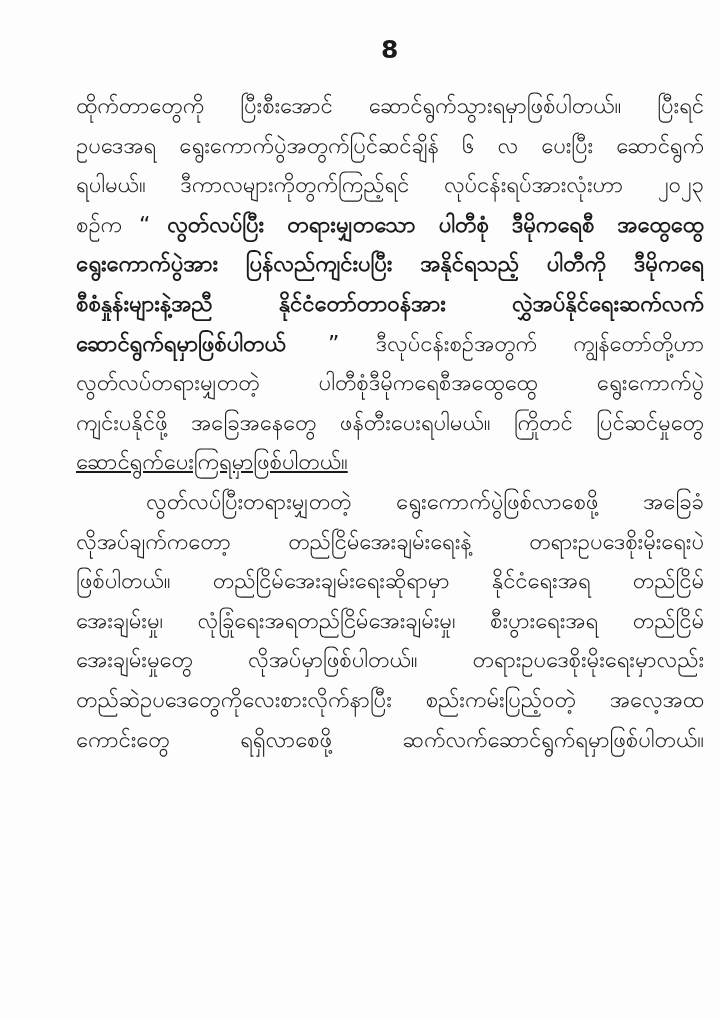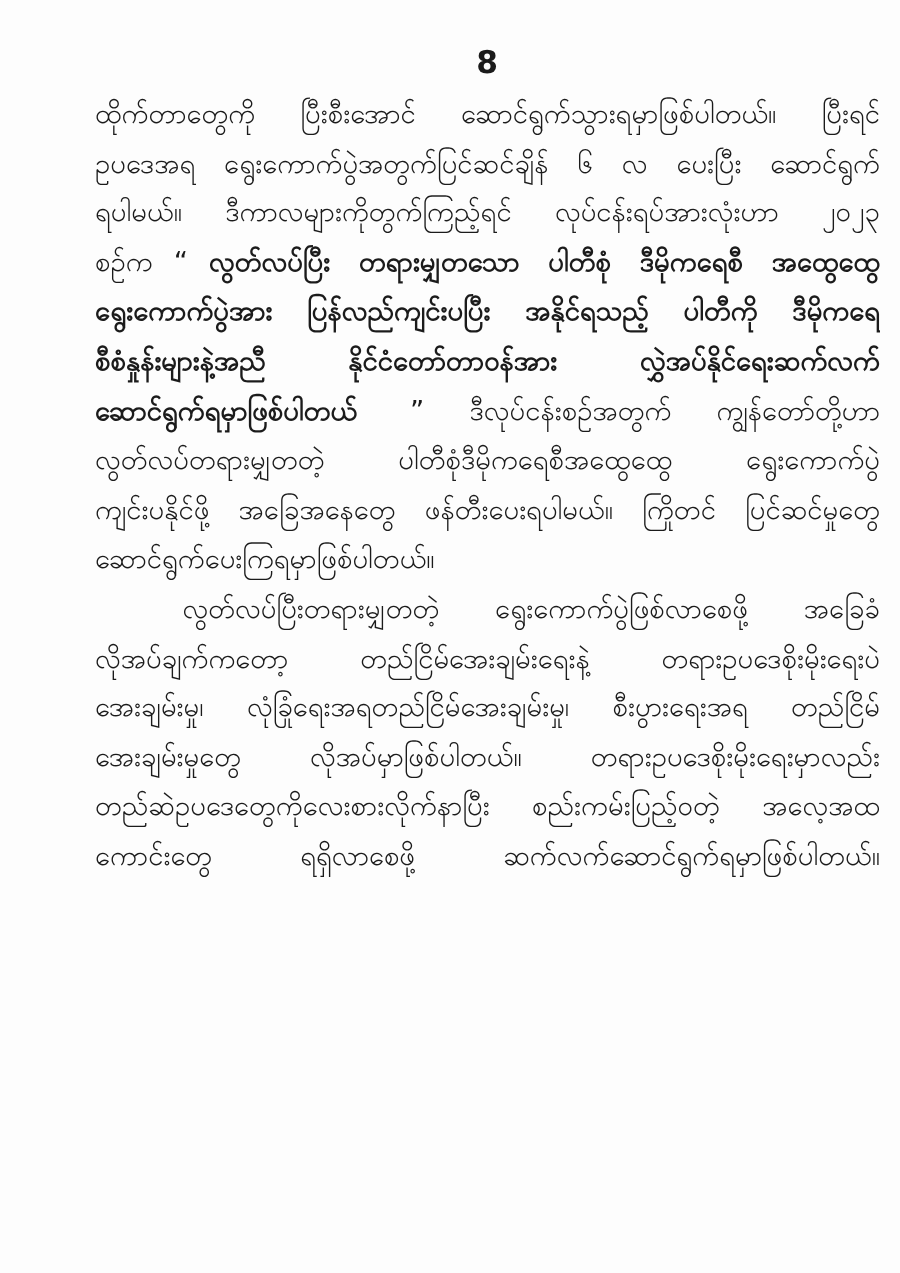--- a/index.html
+++ b/index.html
@@ -23,35 +23,36 @@
     left: 76px;
     width: 628px;
     text-align: center;
     font-size: 25px;
     font-weight: 700;
     line-height: 32px;
     letter-spacing: 0.5px;
   }
   .body-text {
     position: absolute;
-    top: 72px;
+    top: 86px;
     left: 76px;
     width: 628px;
     font-size: 22px;
     line-height: 39.6px;
   }
   .line {
     height: 39.6px;
     overflow: hidden;
     text-align: justify;
     text-align-last: justify;
     white-space: normal;
   }
   .line.para-end {
     text-align-last: left;
+    text-decoration: underline;
   }
   .line.indent {
     text-indent: 70px;
   }
   .b {
     font-weight: 700;
     font-family: Liberation Mono, monospace;
   }
 </style>
 </head>
@@ -67,19 +68,20 @@
     <div class="line"><span>ရပါမယ်။ ဒီကာလများကိုတွက်ကြည့်ရင် လုပ်ငန်းရပ်အားလုံးဟာ ၂၀၂၃</span><span class="b"></span><span></span></div>
     <div class="line"><span>စဉ်က “ </span><span class="b">လွတ်လပ်ပြီး တရားမျှတသော ပါတီစုံ ဒီမိုကရေစီ အထွေထွေ</span><span></span></div>
     <div class="line"><span></span><span class="b">ရွေးကောက်ပွဲအား ပြန်လည်ကျင်းပပြီး အနိုင်ရသည့် ပါတီကို ဒီမိုကရေ</span><span></span></div>
     <div class="line"><span></span><span class="b">စီစံနှုန်းများနဲ့အညီ နိုင်ငံတော်တာဝန်အား လွှဲအပ်နိုင်ရေးဆက်လက်</span><span></span></div>
     <div class="line"><span></span><span class="b">ဆောင်ရွက်ရမှာဖြစ်ပါတယ် </span><span>” ဒီလုပ်ငန်းစဉ်အတွက် ကျွန်တော်တို့ဟာ</span></div>
     <div class="line"><span>လွတ်လပ်တရားမျှတတဲ့ ပါတီစုံဒီမိုကရေစီအထွေထွေ ရွေးကောက်ပွဲ</span><span class="b"></span><span></span></div>
     <div class="line"><span>ကျင်းပနိုင်ဖို့ အခြေအနေတွေ ဖန်တီးပေးရပါမယ်။ ကြိုတင် ပြင်ဆင်မှုတွေ</span><span class="b"></span><span></span></div>
     <div class="line para-end"><span>ဆောင်ရွက်ပေးကြရမှာဖြစ်ပါတယ်။</span><span class="b"></span><span></span></div>
     <div class="line indent"><span>လွတ်လပ်ပြီးတရားမျှတတဲ့ ရွေးကောက်ပွဲဖြစ်လာစေဖို့ အခြေခံ</span><span class="b"></span><span></span></div>
     <div class="line"><span>လိုအပ်ချက်ကတော့ တည်ငြိမ်အေးချမ်းရေးနဲ့ တရားဥပဒေစိုးမိုးရေးပဲ</span><span class="b"></span><span></span></div>
+    <div class="line"><span>ဖြစ်ပါတယ်။ တည်ငြိမ်အေးချမ်းရေးဆိုရာမှာ နိုင်ငံရေးအရ တည်ငြိမ်</span><span class="b"></span><span></span></div>
     <div class="line"><span>အေးချမ်းမှု၊ လုံခြုံရေးအရတည်ငြိမ်အေးချမ်းမှု၊ စီးပွားရေးအရ တည်ငြိမ်</span><span class="b"></span><span></span></div>
     <div class="line"><span>အေးချမ်းမှုတွေ လိုအပ်မှာဖြစ်ပါတယ်။ တရားဥပဒေစိုးမိုးရေးမှာလည်း</span><span class="b"></span><span></span></div>
     <div class="line"><span>တည်ဆဲဥပဒေတွေကိုလေးစားလိုက်နာပြီး စည်းကမ်းပြည့်ဝတဲ့ အလေ့အထ</span><span class="b"></span><span></span></div>
     <div class="line"><span>ကောင်းတွေ ရရှိလာစေဖို့ ဆက်လက်ဆောင်ရွက်ရမှာဖြစ်ပါတယ်။</span><span class="b"></span><span></span></div>
   </div>
 
 </div>
 
 </body></html>

